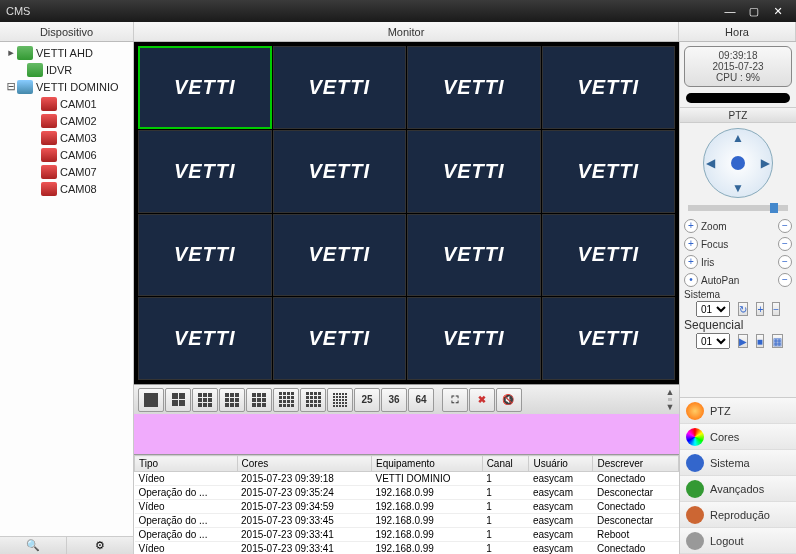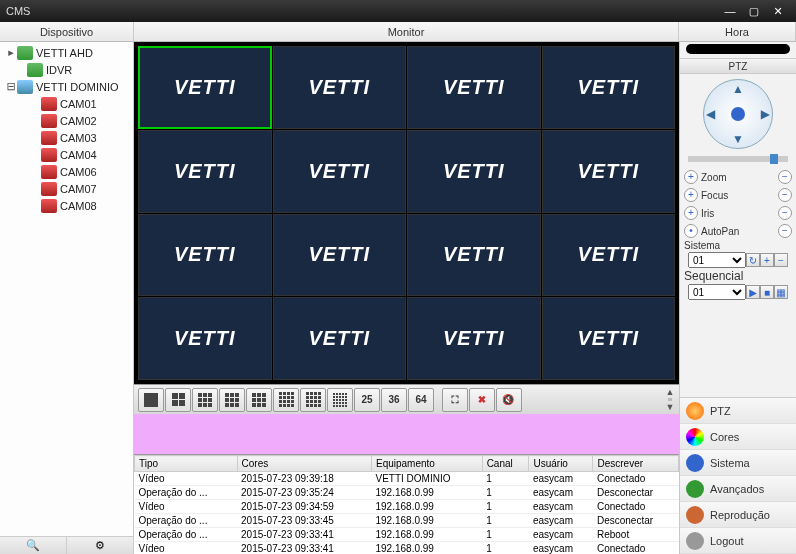--- a/index.html
+++ b/index.html
@@ -68,21 +68,21 @@
 .ptzarr.up { top: 2px; left: 50%; transform: translateX(-50%); }
 .ptzarr.down { bottom: 2px; left: 50%; transform: translateX(-50%); }
 .ptzarr.left { left: 2px; top: 50%; transform: translateY(-50%); }
 .ptzarr.right { right: 2px; top: 50%; transform: translateY(-50%); }
 .ptzcenter { position:absolute; top:50%; left:50%; transform:translate(-50%,-50%); width:14px; height:14px; border-radius:50%; background:#36c; cursor:pointer; }
 .ptzslider { height: 6px; background:#ccc; margin: 2px 8px 6px; position:relative; }
 .ptzslider .thumb { position:absolute; right:10px; top:-2px; width:8px; height:10px; background:#48c; cursor:pointer; }
 .ctlrow { display:flex; align-items:center; height: 18px; padding: 0 4px; gap:3px; }
 .ctlrow .pm { width:14px; height:14px; border:1px solid #999; background:#fff; border-radius:50%; text-align:center; line-height:12px; font-size:10px; cursor:pointer; color:#36c; }
 .ctlrow .lbl { flex:1; font-size:10px; color:#333; }
-.presetrow { display:flex; align-items:center; padding: 1px 8px; gap:0; }
+.presetrow { display:flex; align-items:center; padding: 1px 16px; gap:8px; }
 .presetrow select { flex:1; font-size:10px; height:16px; }
 .iconbtn { width:14px; height:14px; border:1px solid #999; background:linear-gradient(#f8f8f8,#e0e0e0); display:flex; align-items:center; justify-content:center; font-size:10px; cursor:pointer; color:#36c; }
 
 .sidetabs { margin-top: auto; border-top:1px solid #ccc; }
 .sidetab { height: 26px; display:flex; align-items:center; padding: 0 6px; gap:6px; border-bottom:1px solid #ddd; background: linear-gradient(#f8f8f8,#e8e8e8); cursor:pointer; font-size:11px; color:#333; }
 .sidetab .sicon { width:18px; height:18px; border-radius:50%; }
 .sicon.ptz { background: radial-gradient(#fc6,#f60); }
 .sicon.cor { background: conic-gradient(#f00,#ff0,#0f0,#0ff,#00f,#f0f,#f00); }
 .sicon.sis { background: #36c; }
 .sicon.rep { background: #c63; }
@@ -131,24 +131,20 @@
           <div class="node cam">
             <span class="icon icon-cam"></span>
             <span>CAM02</span>
           </div>
           <div class="node cam">
             <span class="icon icon-cam"></span>
             <span>CAM03</span>
           </div>
           <div class="node cam">
             <span class="icon icon-cam"></span>
-            <span>CAM04</span>
-          </div>
-          <div class="node cam">
-            <span class="icon icon-cam"></span>
             <span>CAM06</span>
           </div>
           <div class="node cam">
             <span class="icon icon-cam"></span>
             <span>CAM07</span>
           </div>
           <div class="node cam">
             <span class="icon icon-cam"></span>
             <span>CAM08</span>
           </div>
@@ -387,20 +383,25 @@
               <td>1</td>
               <td>easycam</td>
               <td>Conectado</td>
             </tr>
           </tbody>
       </table>
     </div>
   </div>
 
   <div class="rightcol">
+    <div class="clockbox">
+      <div>09:39:18</div>
+      <div>2015-07-23</div>
+      <div>CPU : 9%</div>
+    </div>
     <div class="blackbar"></div>
     <div class="ptzhdr">PTZ</div>
     <div class="ptzpad">
       <div class="ptzring">
         <div class="ptzarr up">▲</div>
         <div class="ptzarr down">▼</div>
         <div class="ptzarr left">◀</div>
         <div class="ptzarr right">▶</div>
         <div class="ptzcenter"></div>
       </div>

